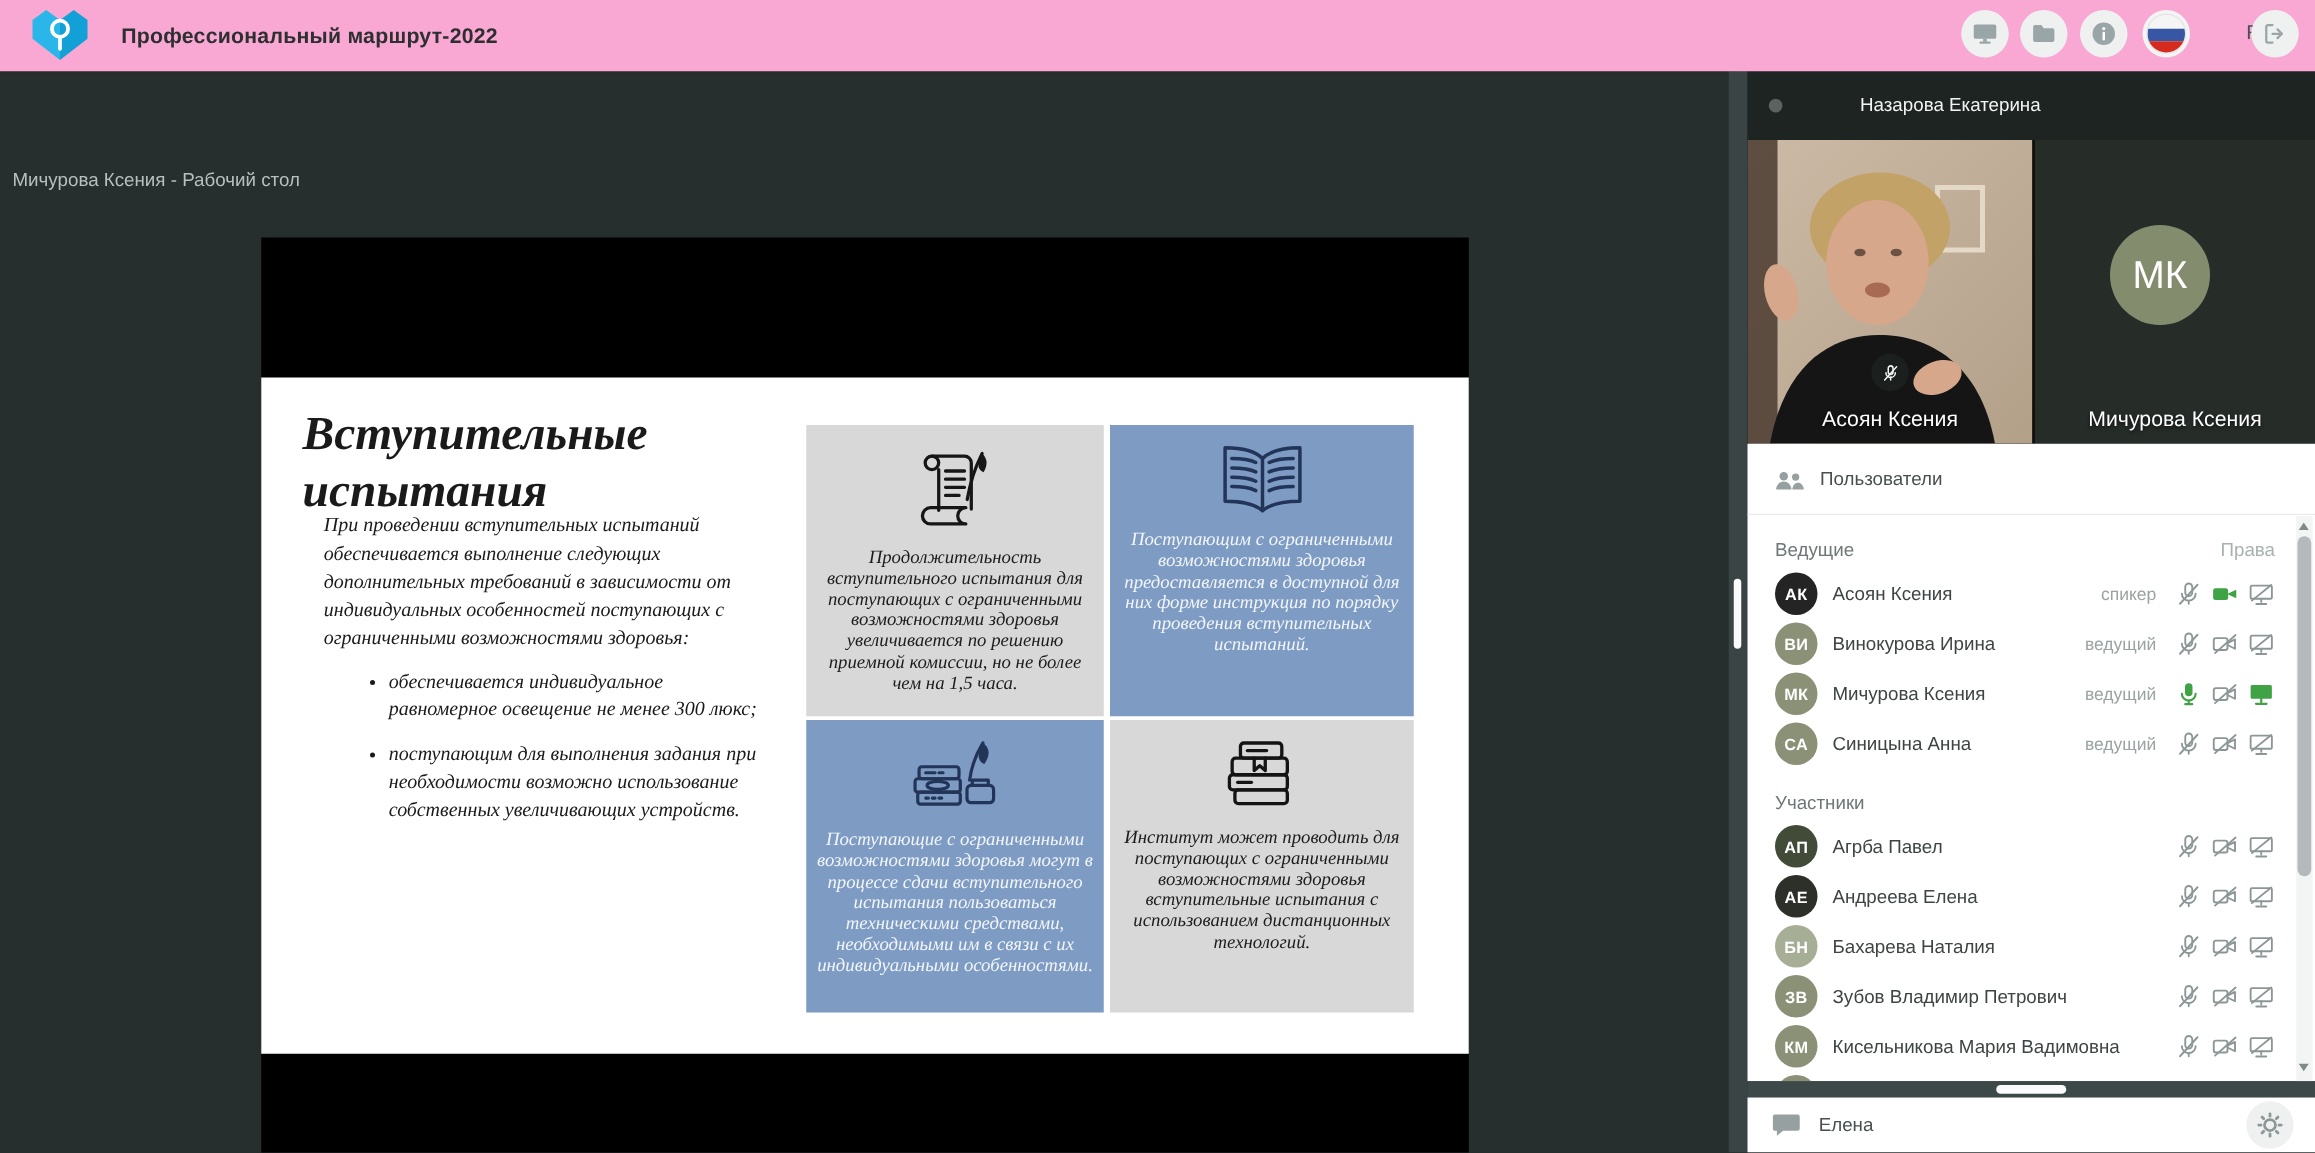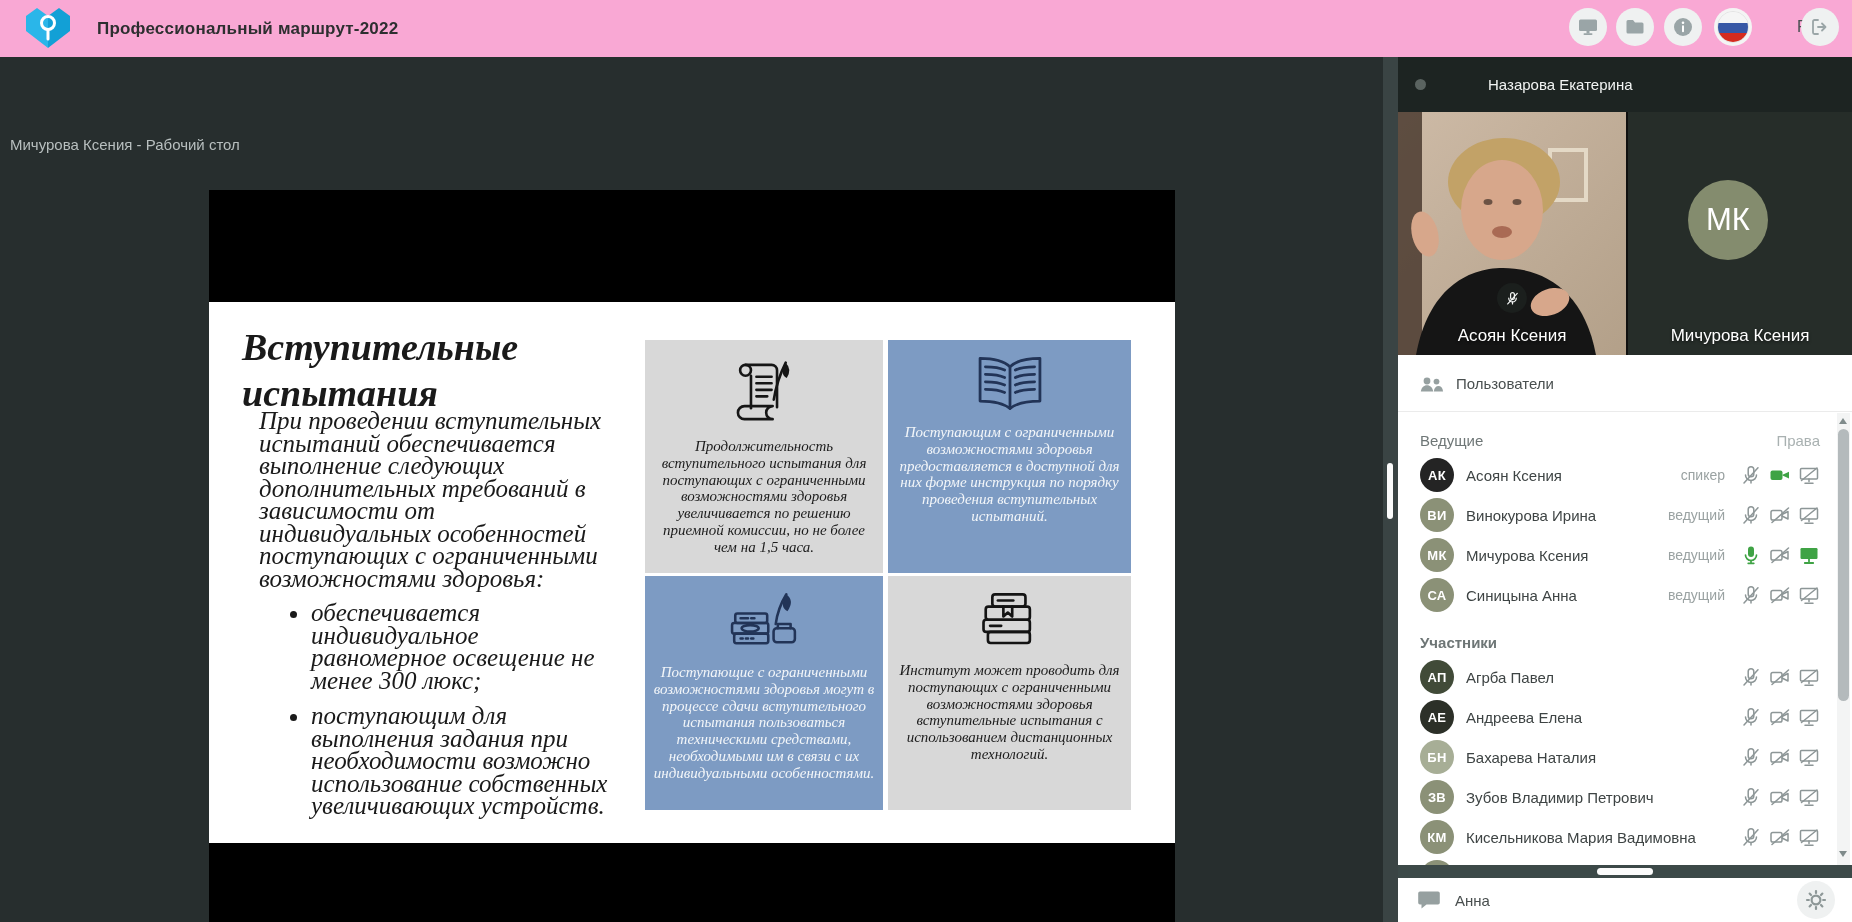--- a/index.html
+++ b/index.html
@@ -22,21 +22,21 @@
   #tb-exit { left:1801px; }
 
   
   #main { position:absolute; left:0; top:60px; width:1398px; height:865px; background:#272e2e; }
   #share-label { position:absolute; left:10px; top:76px; font-size:15px; color:#b8bfbf; z-index:2; }
   #share { position:absolute; left:209px; top:130px; width:966px; height:768px; background:#000; }
   #slide { position:absolute; left:0; top:112px; width:966px; height:541px; background:#ffffff;
            font-family:"Liberation Serif","DejaVu Serif",serif; color:#1a1a1a;font-style:italic; }
   #slide-title { position:absolute; left:33px; top:22px; width:330px;
                  font-size:38px; line-height:46px; font-weight:700; }
-  #slide-body { position:absolute; left:50px; top:108px; width:352px; font-size:25px; line-height:22.5px; }
+  #slide-body { position:absolute; left:50px; top:108px; width:352px; font-size:16px; line-height:22.5px; }
   #slide-bullets { margin-top:12px; margin-left:52px; width:300px; }
   #slide-bullets li { margin-bottom:13px; }
   #quad-grid { position:absolute; left:436px; top:38px; display:grid;
                grid-template-columns:238px 243px; grid-template-rows:233px 234px;
                column-gap:5px; row-gap:3px; }
   .quad { display:flex; flex-direction:column; align-items:center; padding:14px 7px 0 7px;
           text-align:center; font-size:15px; line-height:16.8px; }
   .quad.gray { background:#d8d8d8; color:#1c1c1c; }
   .quad.blue { background:#7d9bc3; color:#f3f6f9; }
   .quad svg { flex:none; margin-bottom:8px; }
@@ -62,21 +62,21 @@
 
   #users { position:absolute; left:1398px; top:355px; width:454px; height:510px; background:#fff; }
   #users-header { position:absolute; left:0; top:0; right:0; height:57px; border-bottom:1px solid #ebebeb; }
   #users-header .ph-icon { position:absolute; left:20px; top:20px; }
   #users-title { position:absolute; left:58px; top:0; height:57px; display:flex; align-items:center;
                  font-size:15px; color:#494f4f; }
   #users-scroll { position:absolute; left:0; top:58px; right:18px; bottom:0; overflow:hidden; padding:12px 14px 0 22px; }
   .sec-head { display:flex; justify-content:space-between; align-items:center; height:30px;
               font-size:15px; color:#6e7676; }
   .sec-head .rights { color:#a9b1b1; }
-  .sec-head.second { margin-top:12px;font-weight:bold; }
+  .sec-head.second { margin-top:12px; }
   .urow { display:flex; align-items:center; height:40px;text-align:center; }
   .uav { flex:none; width:34px; height:34px; border-radius:50%; color:#fff; font-size:13px; font-weight:700;
          display:flex; align-items:center; justify-content:center; letter-spacing:.3px; }
   .uname { margin-left:12px; font-size:15px; color:#3e4444; white-space:nowrap; }
   .uright { margin-left:auto; display:flex; align-items:center; gap:7px; }
   .urole { margin-right:8px; font-size:14px; color:#9aa2a2; }
   .uicon { width:22px; height:22px; display:flex; align-items:center; justify-content:center; }
   #partial-avatar { position:absolute; left:22px; bottom:-29px; width:34px; height:34px; border-radius:50%; background:#8b9177; }
 
   #sb-track { position:absolute; top:58px; right:2px; width:13px; bottom:0; background:#f3f4f4; }
@@ -550,21 +550,21 @@
 </div>
 
 <div id="resize-bar">
   <div id="resize-pill"></div>
 </div>
 
 <div id="chats">
   <svg class="ch-icon" width="22" height="19" viewBox="0 0 22 19" fill="#96a0a0">
     <path d="M2 .5h18A1.8 1.8 0 0 1 21.8 2.3v9.4a1.8 1.8 0 0 1-1.8 1.8H8.5L3.5 17.5v-4H2A1.8 1.8 0 0 1 .2 11.7V2.3A1.8 1.8 0 0 1 2 .5z"></path>
   </svg>
-  <div id="chats-title">Анна</div>
+  <div id="chats-title">Елена</div>
   <div id="chats-gear">
     <svg width="22" height="22" viewBox="0 0 24 24" fill="#8d9797">
       <circle cx="12" cy="12" r="4.8" fill="none" stroke="#8d9797" stroke-width="2.4"></circle>
       <rect x="10.8" y="1" width="2.4" height="4.4" rx="1.1"></rect>
       <rect x="10.8" y="1" width="2.4" height="4.4" rx="1.1" transform="rotate(45 12 12)"></rect>
       <rect x="10.8" y="1" width="2.4" height="4.4" rx="1.1" transform="rotate(90 12 12)"></rect>
       <rect x="10.8" y="1" width="2.4" height="4.4" rx="1.1" transform="rotate(135 12 12)"></rect>
       <rect x="10.8" y="1" width="2.4" height="4.4" rx="1.1" transform="rotate(180 12 12)"></rect>
       <rect x="10.8" y="1" width="2.4" height="4.4" rx="1.1" transform="rotate(225 12 12)"></rect>
       <rect x="10.8" y="1" width="2.4" height="4.4" rx="1.1" transform="rotate(270 12 12)"></rect>

